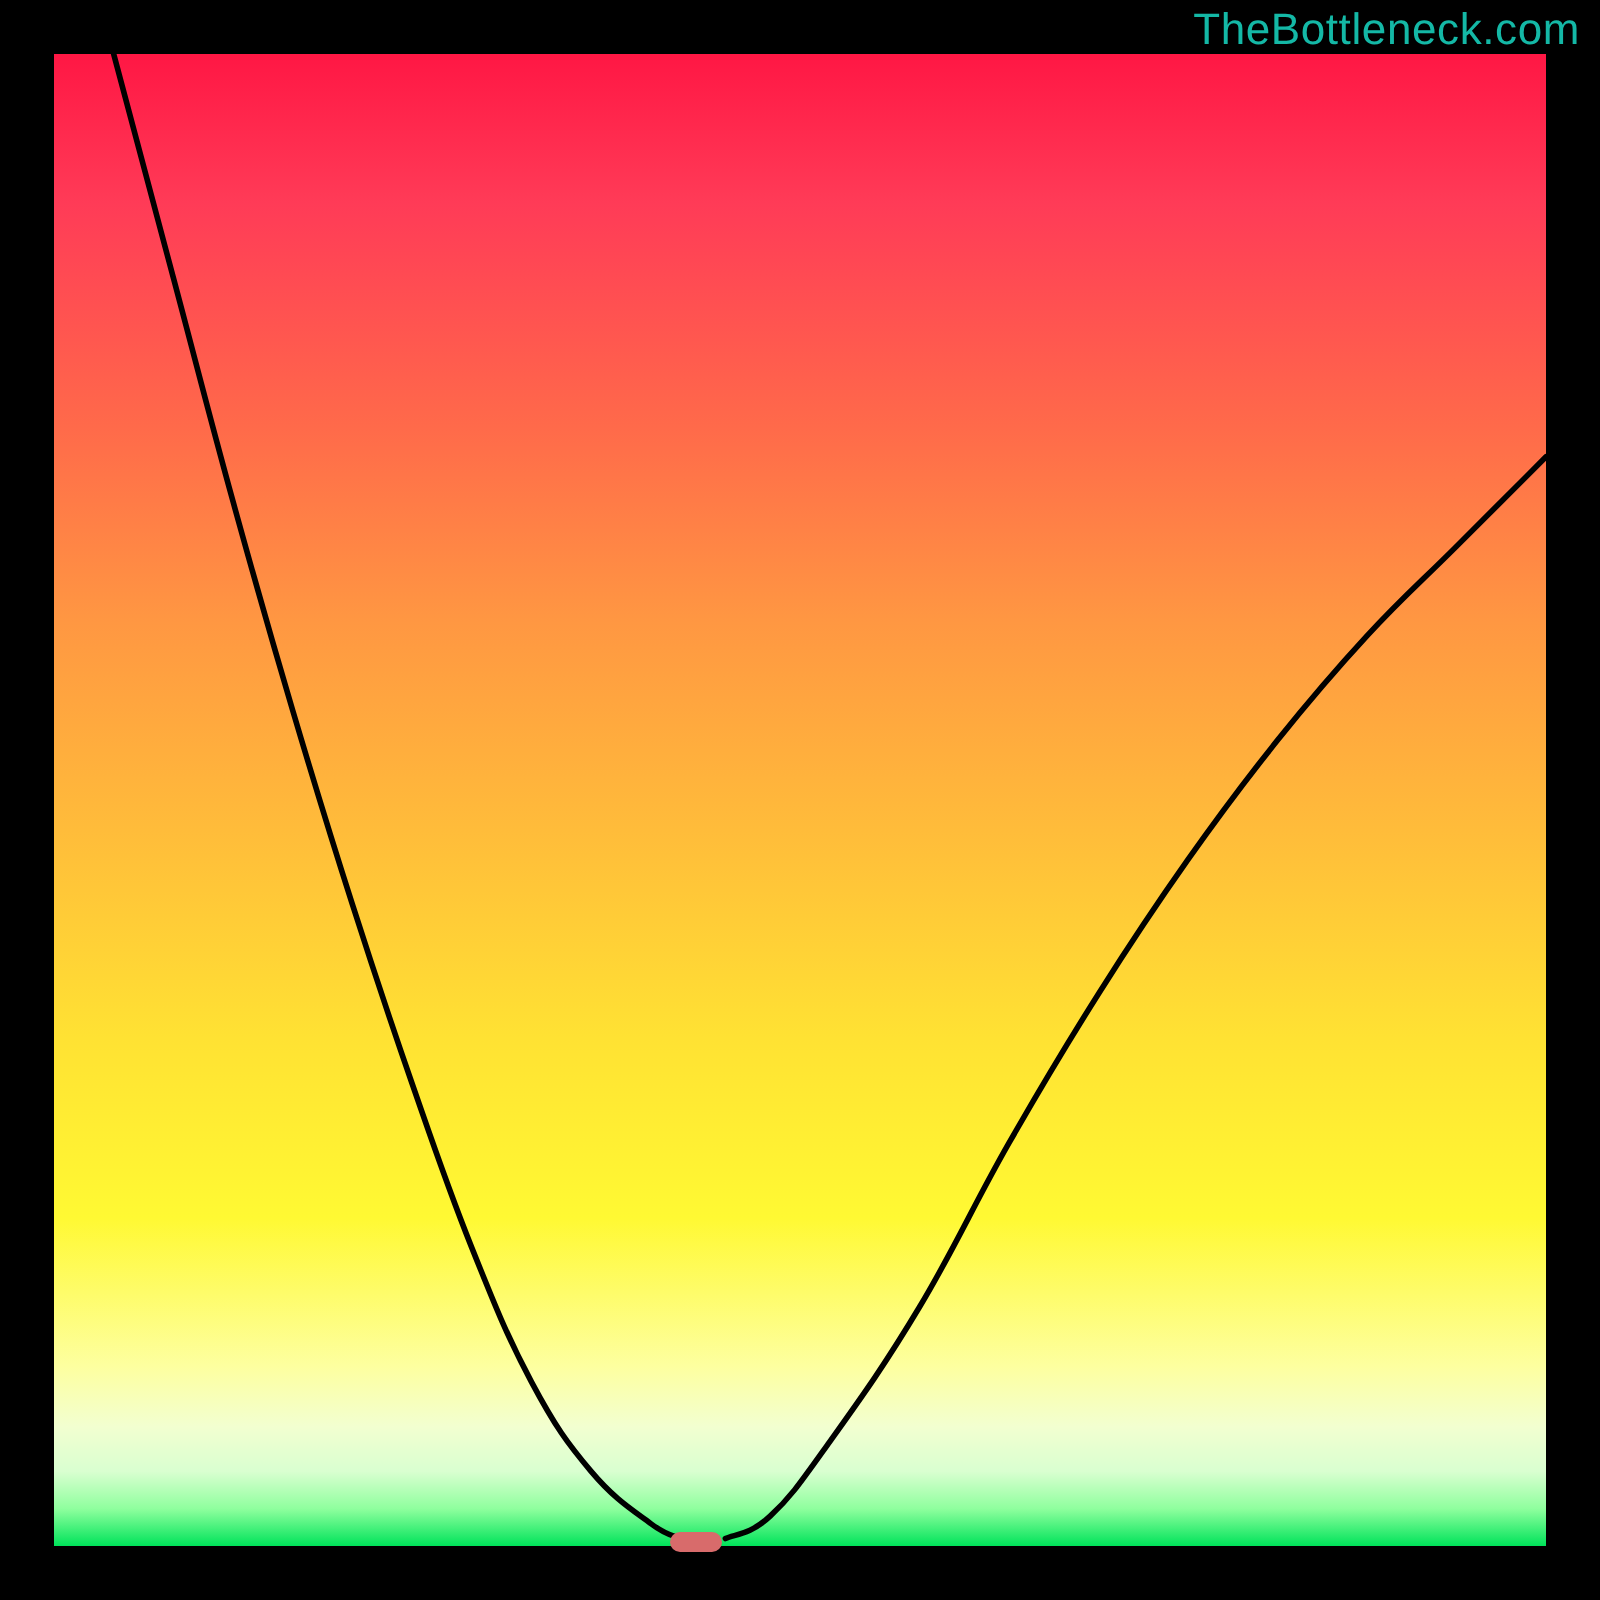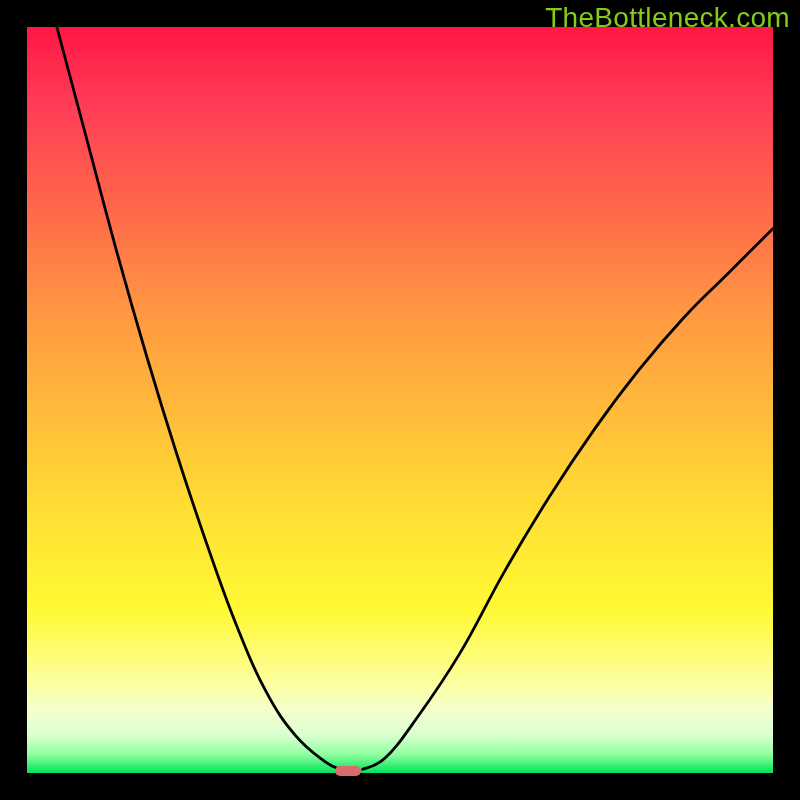--- a/index.html
+++ b/index.html
@@ -29,22 +29,22 @@
       #f2ffd0 92%,
       #d9ffd0 95%,
       #8fff9e 97.5%,
       #00e35a 100%
     );
   }
   .watermark {
     position: absolute;
     top: 2px;
     right: 10px;
-    color: #84cc16;
-    font-size: 28px;
+    color: #14b8a6;
+    font-size: 22px;
     font-weight: 500;
     letter-spacing: 0.3px;
   }
   svg.curve {
     position: absolute;
     left: 0;
     top: 0;
     width: 746px;
     height: 746px;
     pointer-events: none;

